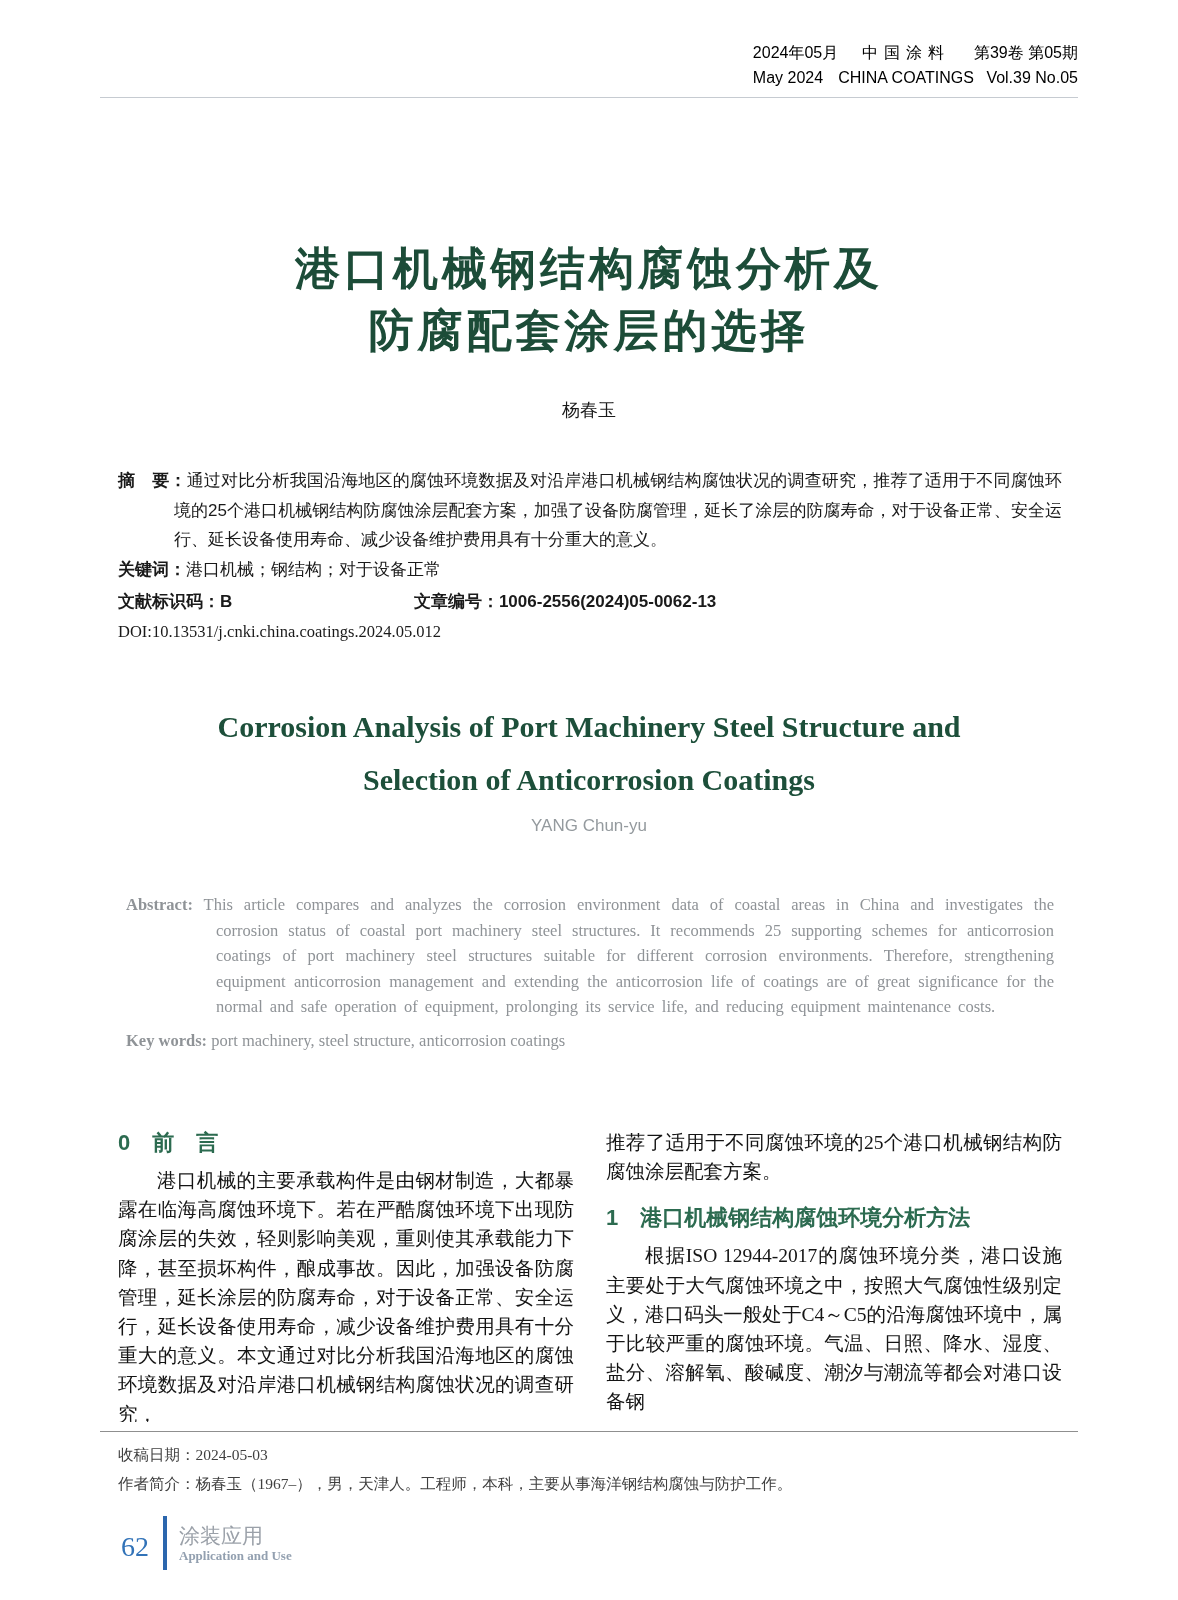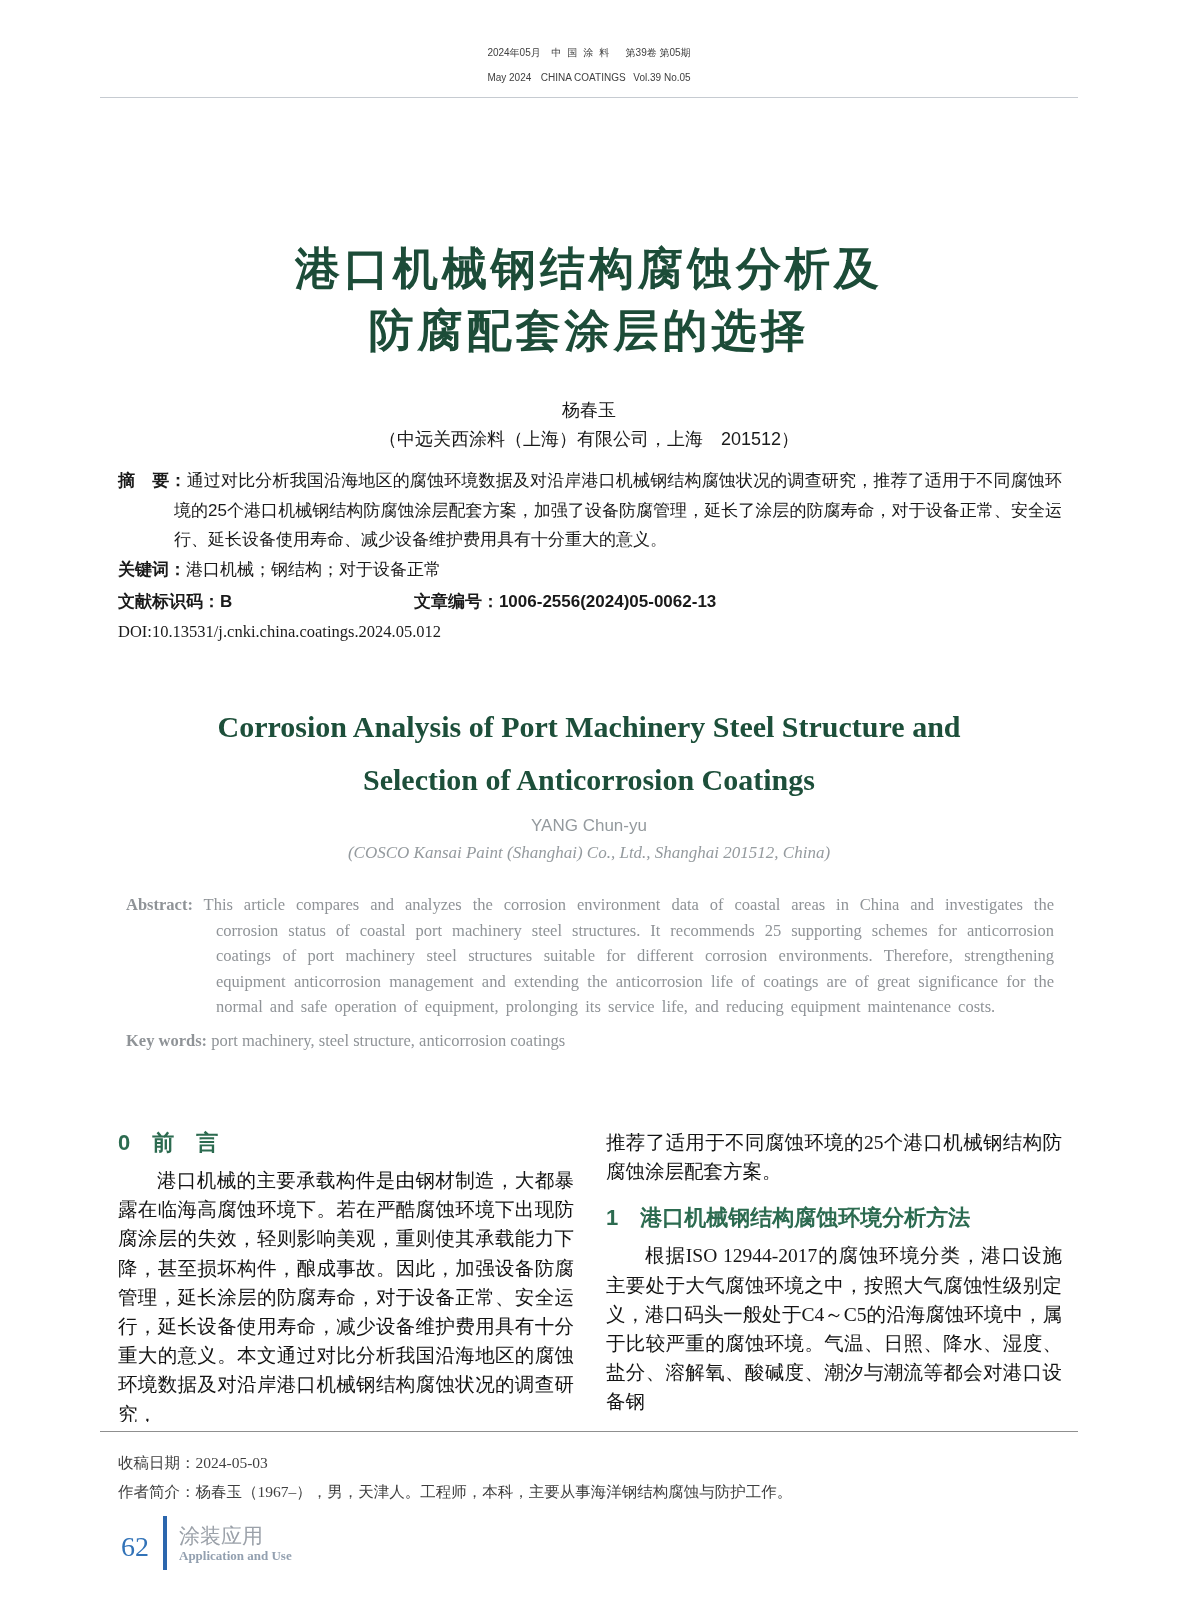--- a/index.html
+++ b/index.html
@@ -9,22 +9,22 @@
     height: 1600px;
     background: #ffffff;
     overflow: hidden;
     font-family: "Liberation Serif", "DejaVu Serif", serif;
     color: #1a1a1a;
   }
 
   
   .jheader {
     position: absolute; top: 40px; left: 100px; right: 100px;
-    display: flex; justify-content: center;
-    color: #404040; font-size: 10px; line-height: 25px;
+    display: flex; justify-content: flex-end;
+    color: #000000; font-size: 16px; line-height: 25px;
     font-family: "Liberation Sans", "DejaVu Sans", sans-serif;
   }
   .jheader .col-c { text-align: center; }
   .jheader .col-c .cn { letter-spacing: 6px; }
   .jheader .col-r { text-align: right; }
   .jheader-rule {
     position: absolute; top: 97px; left: 100px; right: 100px;
     border-top: 1px solid #c6cbd1;
   }
 
@@ -110,21 +110,21 @@
   .indent2 { text-indent: 2em; }
   .colm .sec-head.mid { margin-top: 15px; margin-bottom: 4px; }
 
   
   .footnote-rule {
     position: absolute; top: 1431px; left: 100px; right: 100px;
     border-top: 1.5px solid #8f8f8f;
   }
   .footnote {
     position: absolute; top: 1441px; left: 118px; width: 944px;
-    color: #3f3f3f; font-size: 15.5px; line-height: 28.5px; margin-top: 8px;
+    color: #3f3f3f; font-size: 15.5px; line-height: 28.5px;
   }
   .footnote p { margin: 0; }
 
   
   .pfooter {
     position: absolute; top: 1516px; left: 121px;
     display: flex; align-items: center;
   }
   .pfooter .pnum {
     color: #3273b8; font-size: 28px; line-height: 40px; padding-top: 8px;
@@ -159,38 +159,36 @@
       <div>Vol.39 No.05</div>
     </div>
   </div>
   <div class="jheader-rule"></div>
 
   <div class="title-cn">
     <div>港口机械钢结构腐蚀分析及</div>
     <div>防腐配套涂层的选择</div>
   </div>
   <div class="author-cn">杨春玉</div>
-  <div class="affil-cn">（中远关西涂料（上海）有限公司，上海　201512）</div>
 
   <div class="meta-cn">
     <p class="abstract-cn"><span class="label-b">摘　要：</span><span>通过对比分析我国沿海地区的腐蚀环境数据及对沿岸港口机械钢结构腐蚀状况的调查研究，推荐了适用于不同腐蚀环境的25个港口机械钢结构防腐蚀涂层配套方案，加强了设备防腐管理，延长了涂层的防腐寿命，对于设备正常、安全运行、延长设备使用寿命、减少设备维护费用具有十分重大的意义。</span></p>
     <p class="keywords-cn"><span class="label-b">关键词：</span><span>港口机械；钢结构；对于设备正常</span></p>
     <div class="clc-row">
       <span class="c2"><span>文献标识码：</span><span>B</span></span>
       <span class="c3"><span>文章编号：</span><span>1006-2556(2024)05-0062-13</span></span>
     </div>
     <p class="doi-line">DOI:10.13531/j.cnki.china.coatings.2024.05.012</p>
   </div>
 
   <div class="title-en">
     <div>Corrosion Analysis of Port Machinery Steel Structure and</div>
     <div>Selection of Anticorrosion Coatings</div>
   </div>
   <div class="author-en">YANG Chun-yu</div>
-  <div class="affil-en">(COSCO Kansai Paint (Shanghai) Co., Ltd., Shanghai 201512, China)</div>
 
   <div class="meta-en">
     <p class="abstract-en"><span class="label-b">Abstract:</span> <span>This article compares and analyzes the corrosion environment data of coastal areas in China and investigates the corrosion status of coastal port machinery steel structures. It recommends 25 supporting schemes for anticorrosion coatings of port machinery steel structures suitable for different corrosion environments. Therefore, strengthening equipment anticorrosion management and extending the anticorrosion life of coatings are of great significance for the normal and safe operation of equipment, prolonging its service life, and reducing equipment maintenance costs.</span></p>
     <p class="keywords-en"><span class="label-b">Key words:</span> <span>port machinery, steel structure, anticorrosion coatings</span></p>
   </div>
 
   <div class="columns">
     <div class="colm">
       <h3 class="sec-head">0　前　言</h3>
       <p class="body-p indent2">港口机械的主要承载构件是由钢材制造，大都暴露在临海高腐蚀环境下。若在严酷腐蚀环境下出现防腐涂层的失效，轻则影响美观，重则使其承载能力下降，甚至损坏构件，酿成事故。因此，加强设备防腐管理，延长涂层的防腐寿命，对于设备正常、安全运行，延长设备使用寿命，减少设备维护费用具有十分重大的意义。本文通过对比分析我国沿海地区的腐蚀环境数据及对沿岸港口机械钢结构腐蚀状况的调查研究，</p>

